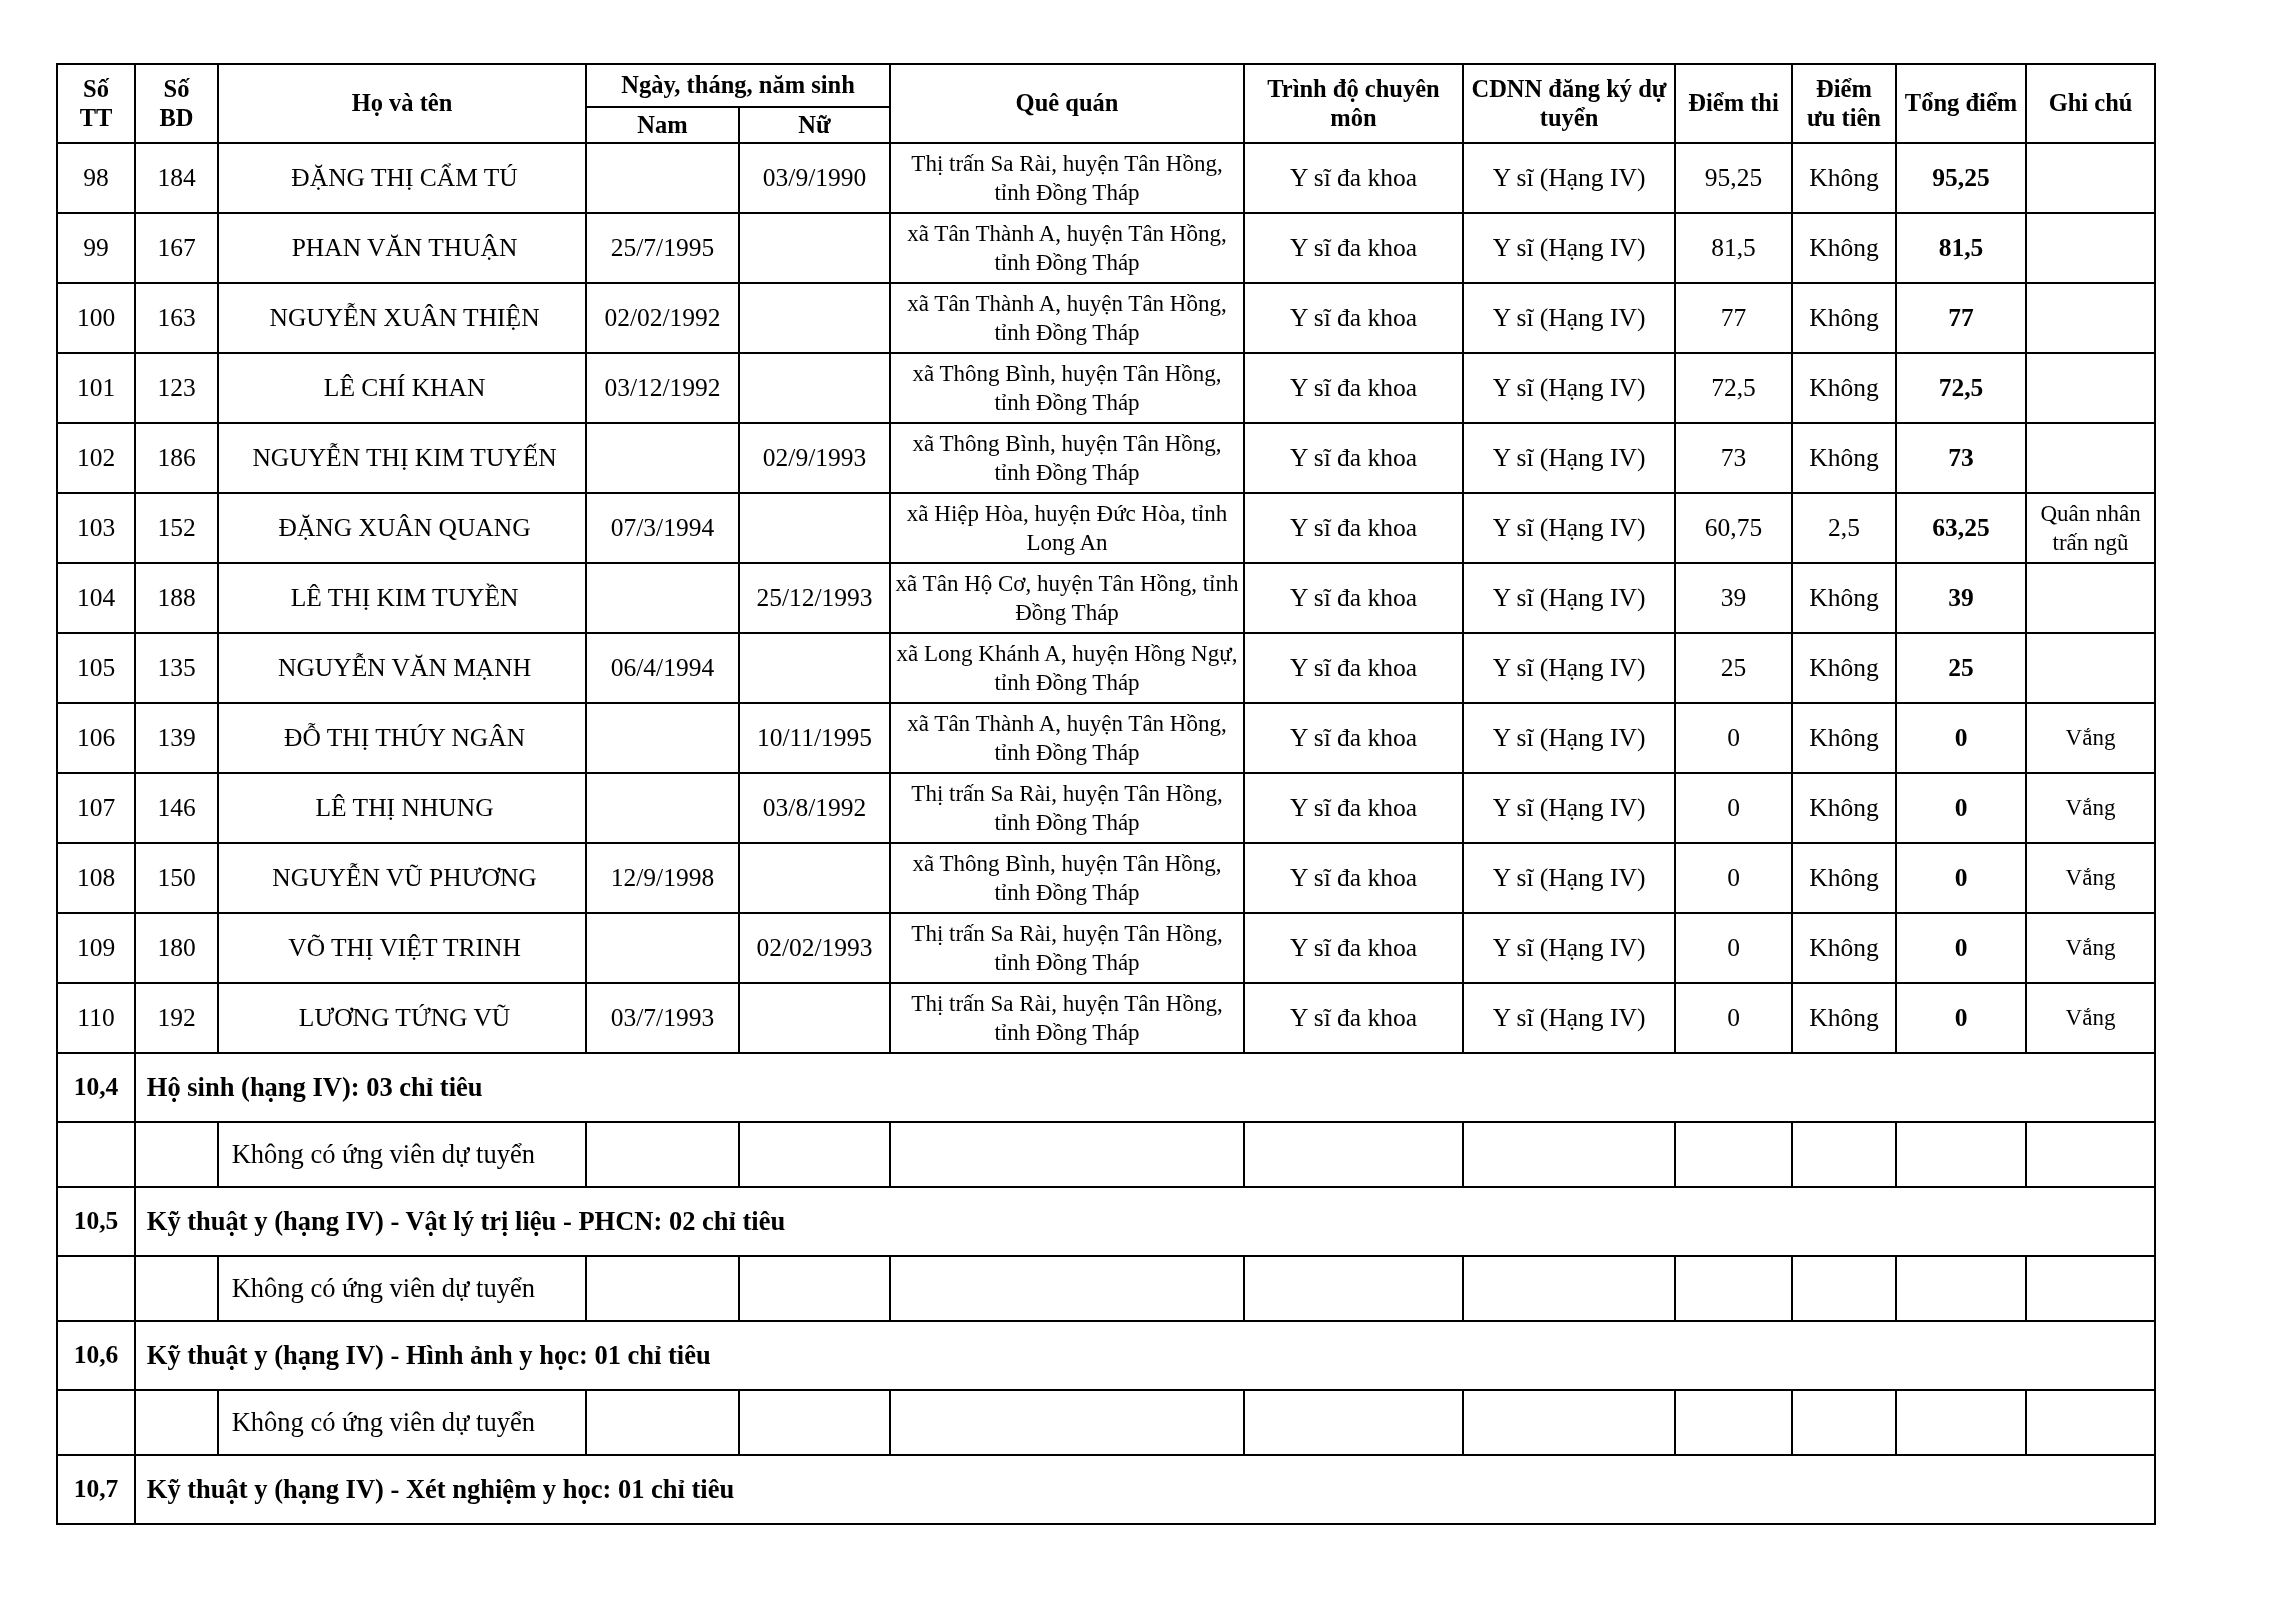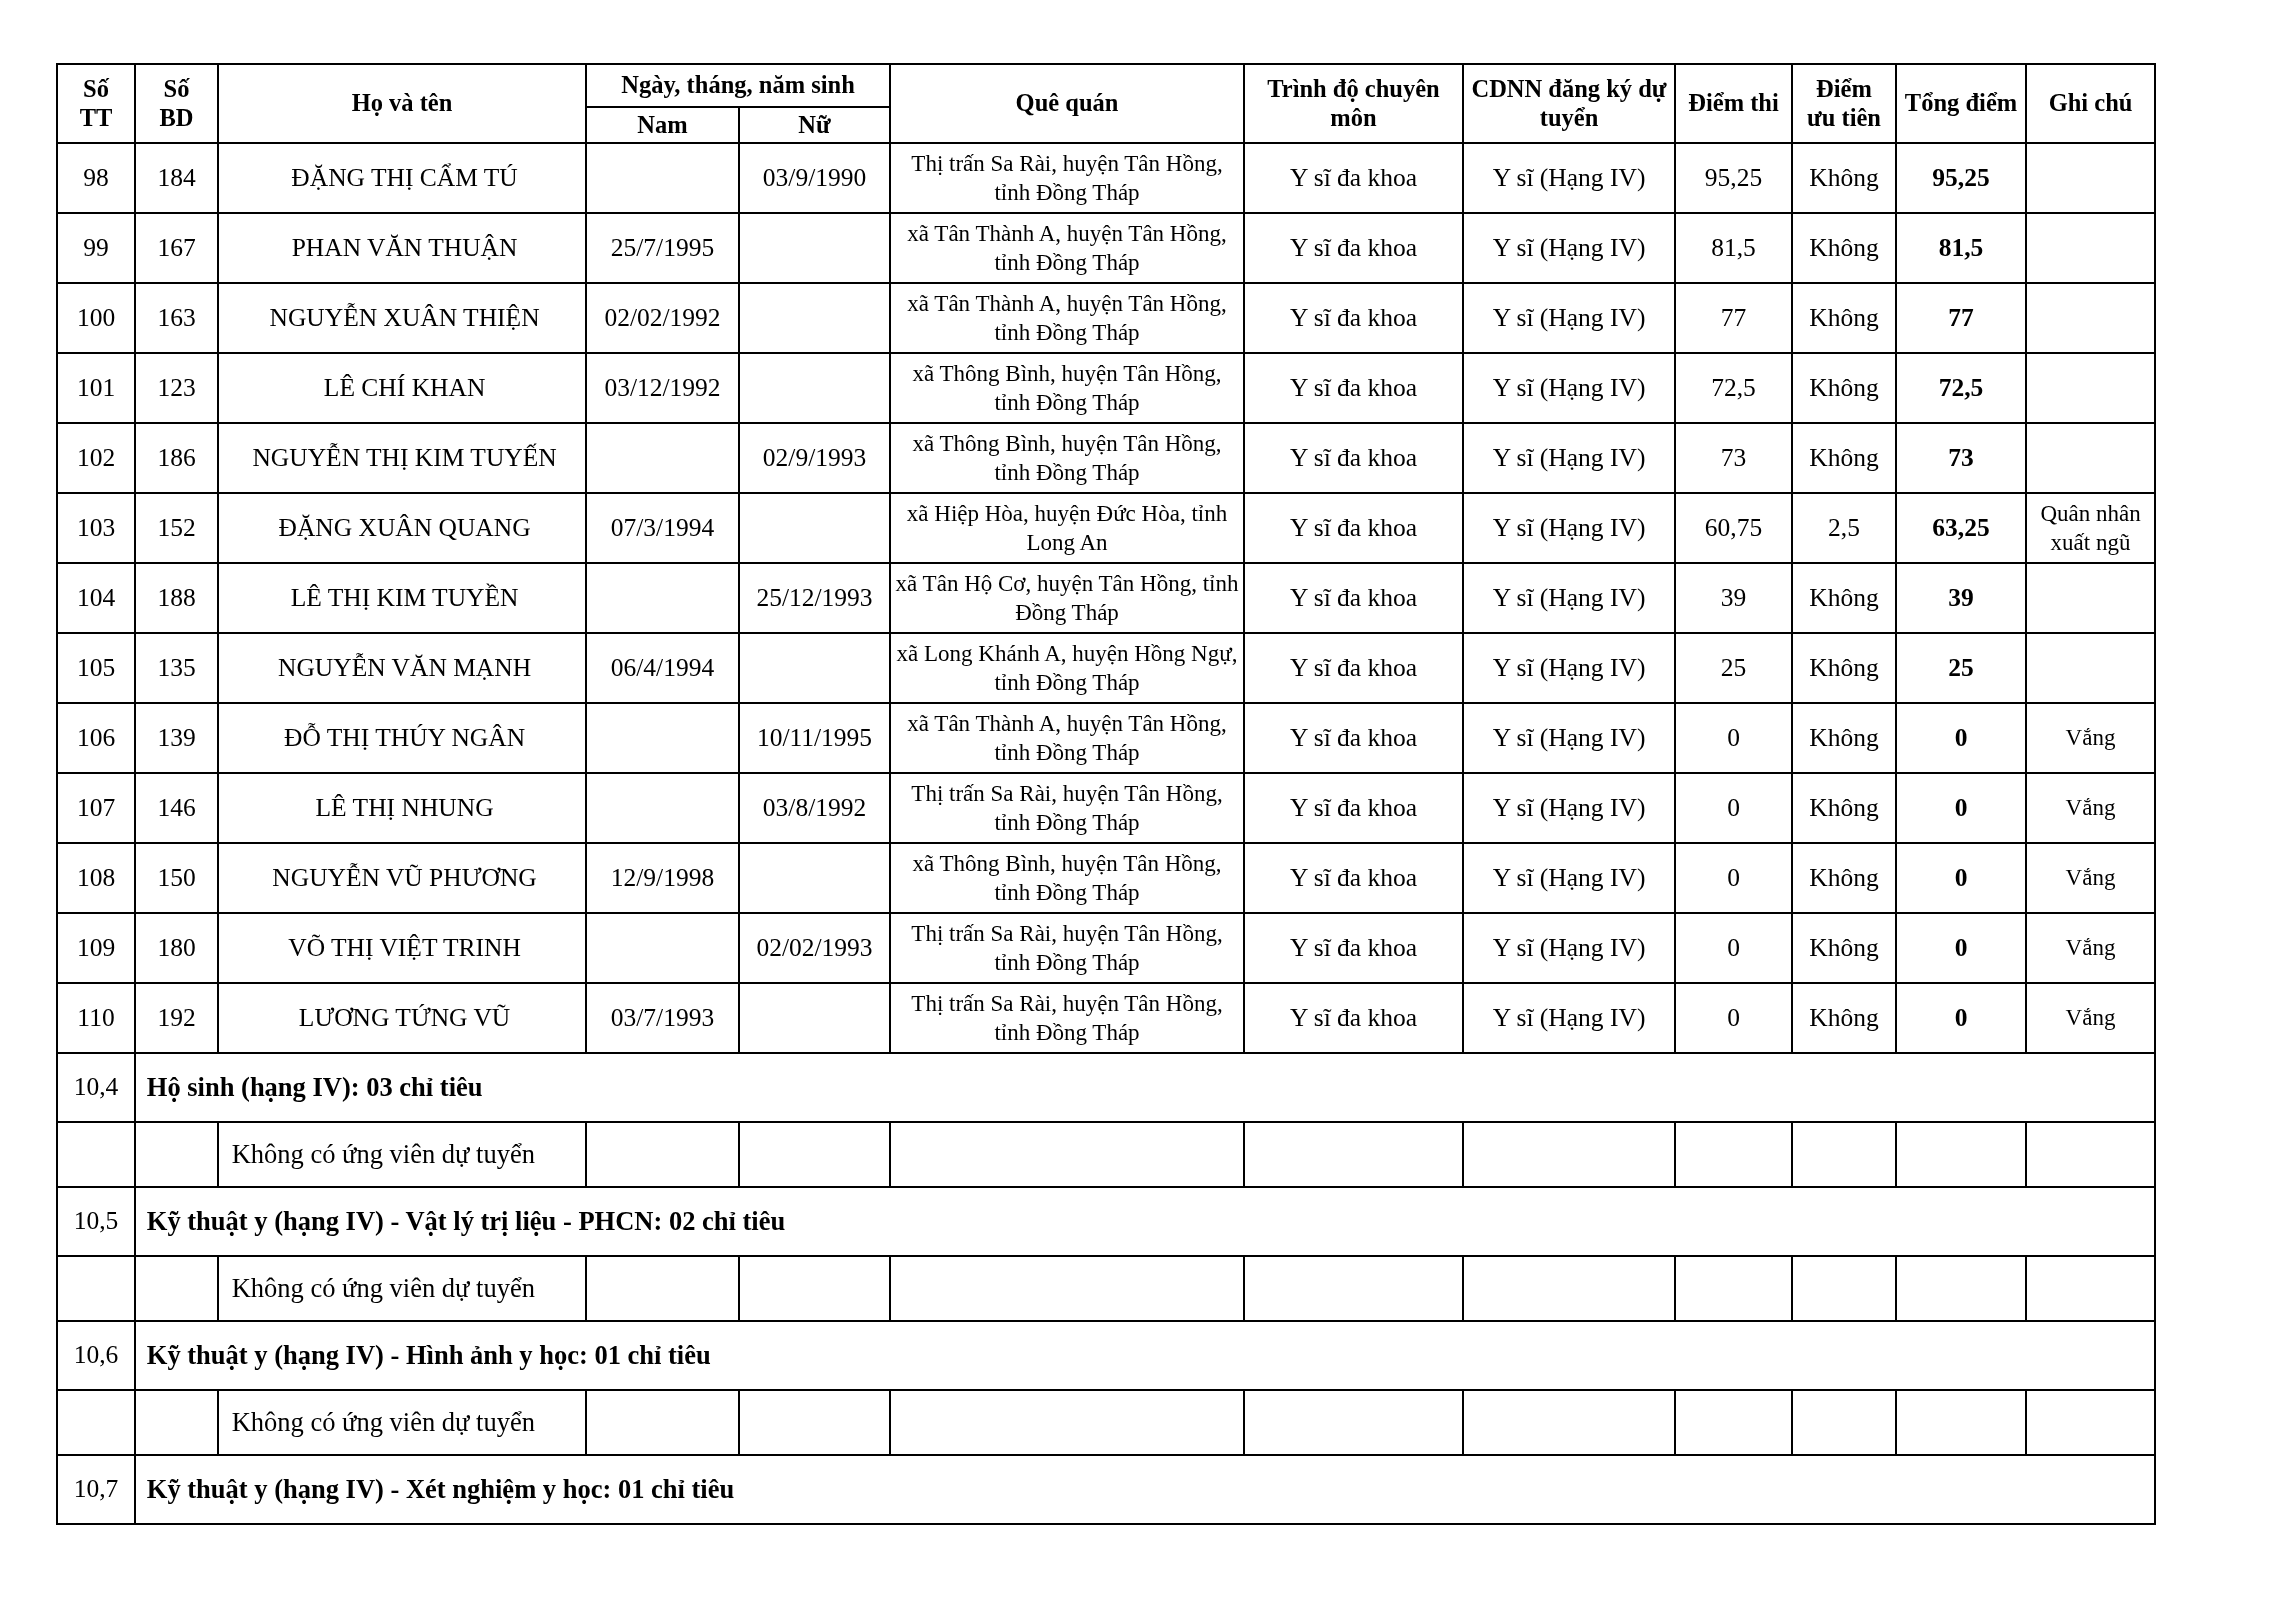--- a/index.html
+++ b/index.html
@@ -38,21 +38,21 @@
     line-height:1.2;
   }
   tr.cand{height:70px;}
   tr.sec{height:69px;}
   tr.empty{height:65px;}
   tr.empty td{border-width:2px;border-top-width:2.9px;border-bottom-width:2.9px;}
   th.prewrap{white-space:pre-line;}
   td.name{text-align:center;padding-left:11px;}
   td.que,td.ghi{font-size:23px;line-height:1.28;padding:2px 3.9px;}
   td.tong{font-weight:bold;}
-  td.sec-no{font-weight:normal;margin-top:12px;}
+  td.sec-no{font-weight:bold;margin-top:12px;}
   td.sec-label{font-weight:bold;text-align:left;padding-left:10.8px;font-size:26.5px;}
   td.nocand{text-align:left;padding-left:12.7px;font-size:26.5px;}
   .page-number{
     position:absolute;
     left:2217px;
     top:1549px;
     font-size:25.5px;
     font-family:"Liberation Sans", sans-serif;
   }
 </style>
@@ -172,21 +172,21 @@
           <td>152</td>
           <td class="name">ĐẶNG XUÂN QUANG</td>
           <td>07/3/1994</td>
           <td></td>
           <td class="que">xã Hiệp Hòa, huyện Đức Hòa, tỉnh Long An</td>
           <td>Y sĩ đa khoa</td>
           <td>Y sĩ (Hạng IV)</td>
           <td>60,75</td>
           <td>2,5</td>
           <td class="tong">63,25</td>
-          <td class="ghi">Quân nhân xuất ngũ</td>
+          <td class="ghi">Quân nhân trấn ngũ</td>
         </tr>
         <tr class="cand">
           <td>104</td>
           <td>188</td>
           <td class="name">LÊ THỊ KIM TUYỀN</td>
           <td></td>
           <td>25/12/1993</td>
           <td class="que">xã Tân Hộ Cơ, huyện Tân Hồng, tỉnh Đồng Tháp</td>
           <td>Y sĩ đa khoa</td>
           <td>Y sĩ (Hạng IV)</td>

